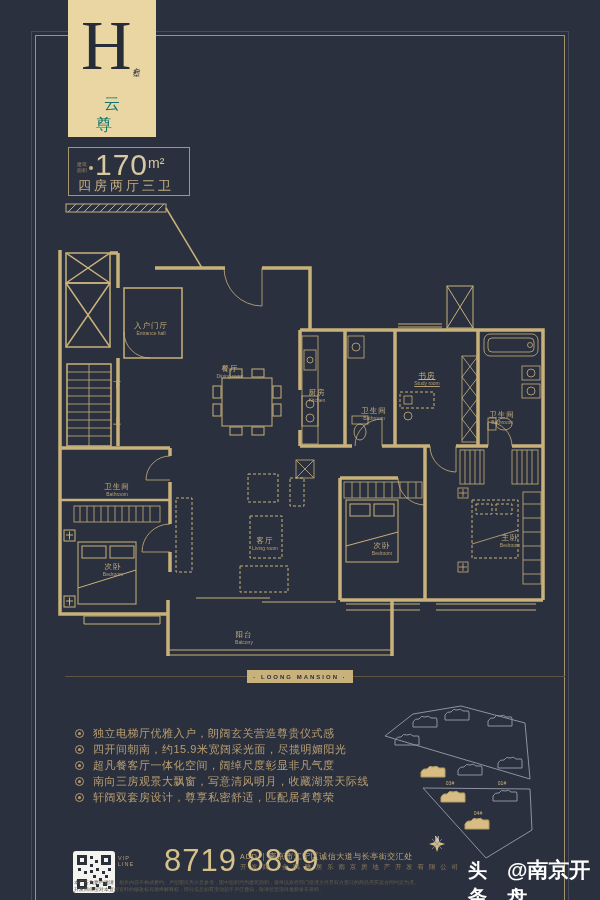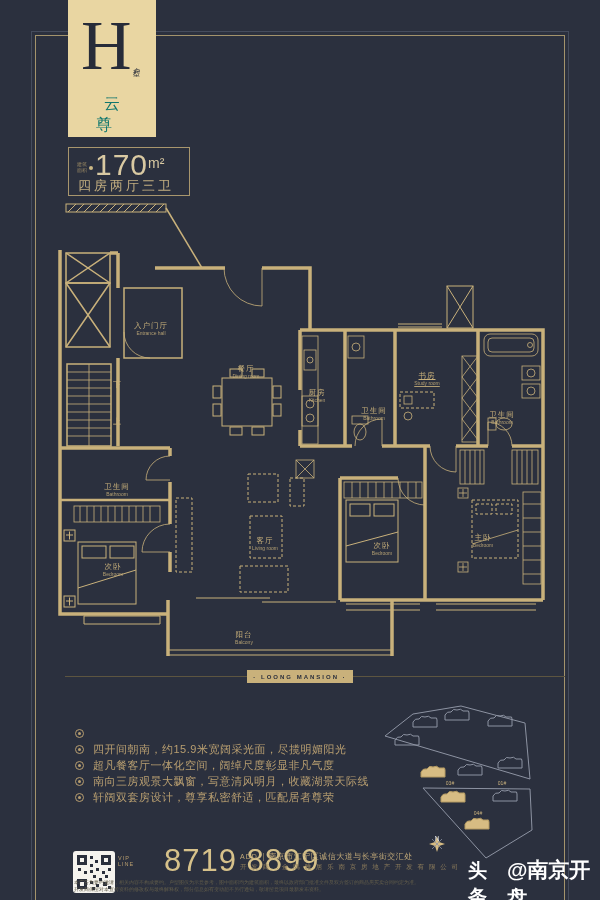--- a/index.html
+++ b/index.html
@@ -264,21 +264,21 @@
       <rect x="458" y="562" width="10" height="10"></rect>
         <path d="M459 567 H467 M463 563 V571"></path>
     </g>
   </svg>
 
   <div id="plan-labels">
       <div class="room-label" style="left: 151px; top: 319px;">
         <div class="cn">入户门厅</div>
         <div class="en">Entrance hall</div>
       </div>
-      <div class="room-label" style="left: 246px; top: 362px;">
+      <div class="room-label" style="left: 230px; top: 362px;">
         <div class="cn">餐厅</div>
         <div class="en">Dining room</div>
       </div>
       <div class="room-label" style="left: 317px; top: 386px;">
         <div class="cn">厨房</div>
         <div class="en">Kitchen</div>
       </div>
       <div class="room-label" style="left: 374px; top: 404px;">
         <div class="cn">卫生间</div>
         <div class="en">Bathroom</div>
@@ -300,38 +300,39 @@
         <div class="en">Bathroom</div>
       </div>
       <div class="room-label" style="left: 113px; top: 560px;">
         <div class="cn">次卧</div>
         <div class="en">Bedroom</div>
       </div>
       <div class="room-label" style="left: 382px; top: 539px;">
         <div class="cn">次卧</div>
         <div class="en">Bedroom</div>
       </div>
-      <div class="room-label" style="left: 483px; top: 531px;">
+      <div class="room-label" style="left: 510px; top: 531px;">
         <div class="cn">主卧</div>
         <div class="en">Bedroom</div>
       </div>
       <div class="room-label" style="left: 244px; top: 628px;">
         <div class="cn">阳台</div>
         <div class="en">Balcony</div>
       </div>
       <div class="stair-label" style="left: 117px; top: 384px;">下</div>
       <div class="stair-label" style="left: 117px; top: 421px;">上</div>
     </div>
 
   <div id="band-line" class="abs"></div>
   <div id="band-pill" class="abs">· LOONG MANSION ·</div>
 
   <div id="features" class="abs">
       <div class="feature-row">
         <span class="bullet"></span>
+        <span>独立电梯厅优雅入户，朗阔玄关营造尊贵仪式感</span>
       </div>
       <div class="feature-row">
         <span class="bullet"></span>
         <span>四开间朝南，约15.9米宽阔采光面，尽揽明媚阳光</span>
       </div>
       <div class="feature-row">
         <span class="bullet"></span>
         <span>超凡餐客厅一体化空间，阔绰尺度彰显非凡气度</span>
       </div>
       <div class="feature-row">

